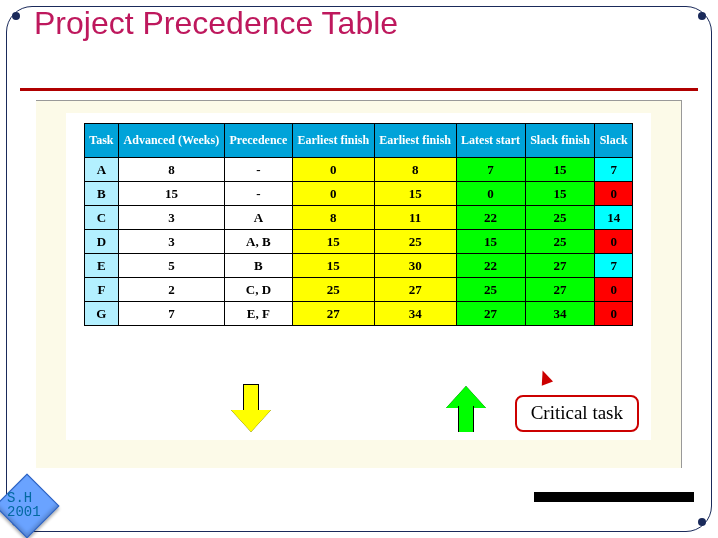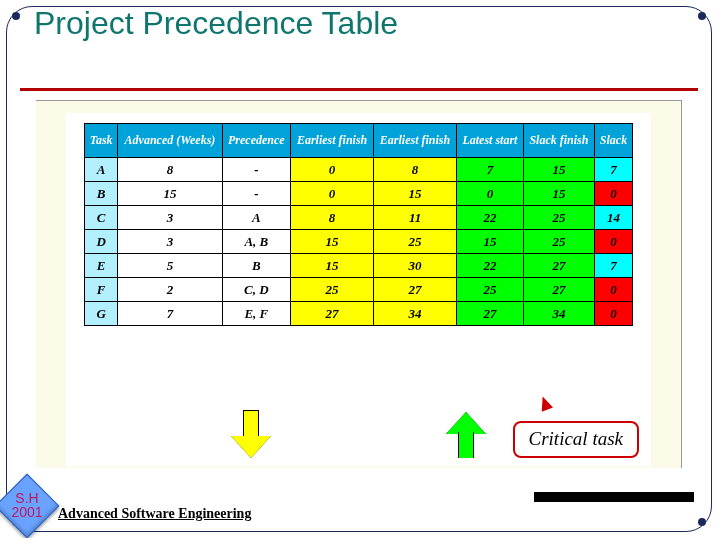--- a/index.html
+++ b/index.html
@@ -27,21 +27,21 @@
   .corner-dot.tr { top: 12px; right: 12px; }
   .corner-dot.bl { bottom: 12px; left: 12px; }
   .corner-dot.br { bottom: 12px; right: 12px; }
 
   .title {
     position: absolute;
     top: 6px;
     left: 34px;
     font-size: 32px;
     font-weight: normal;
-    color: #0f766e;
+    color: #be185d;
     line-height: 1.1;
     font-family: Arial, sans-serif;
   }
   .title-divider {
     position: absolute;
     top: 88px;
     left: 20px;
     right: 20px;
     height: 3px;
     background: #b00000;
@@ -49,22 +49,21 @@
 
   .content-area {
     position: absolute;
     top: 100px;
     left: 36px;
     right: 36px;
     bottom: 70px;
     background: #fcfae8;
     border-top: 1px solid #999;
     border-right: 1px solid #999;
-    padding: 12px 30px 2px 30px;
-    font-style: italic;
+    padding: 12px 30px 28px 30px;
   }
 
   .inner-white {
     background: #fff;
     padding: 10px 18px 10px 18px;
     height: 100%;
     position: relative;
   }
 
   table.pp {
@@ -165,23 +164,23 @@
     background: #6aa3ff;
     transform: rotate(45deg);
     border: 1px solid #2a5fbf;
     box-shadow: inset -2px -2px 4px rgba(0,0,0,0.2), 2px 2px 3px rgba(0,0,0,0.3);
   }
   .badge-text {
     position: absolute;
     left: 7px;
     bottom: 6px;
     font-size: 14px;
-    color: #be185d;
-    font-family: Liberation Sans, sans-serif;
-    text-align: center;
+    color: #0369a1;
+    font-family: Liberation Mono, monospace;
+    text-align: left;
     line-height: 1.05;
     width: 40px;
   }
   .footer-left {
     position: absolute;
     left: 58px;
     bottom: 4px;
     font-size: 14px;
     font-weight: bold;
     text-decoration: underline;
@@ -317,15 +316,14 @@
     <div class="callout">Critical task</div>
   </div>
 </div>
 
 <div class="footer">
   <div class="badge"></div>
   <div class="badge-text">
     <span>S.H</span><br>
     <span>2001</span>
   </div>
-  <div class="footer-left">Advanced Software Engineering</div>
   <div class="footer-bar"></div>
 </div>
 
 </body></html>

